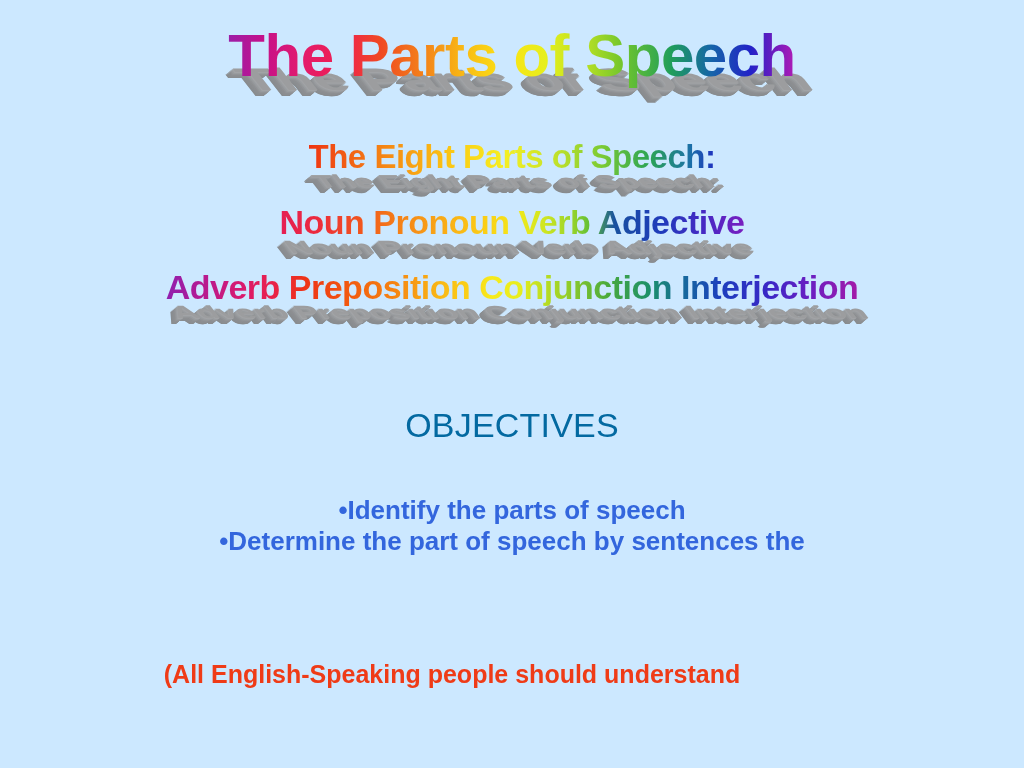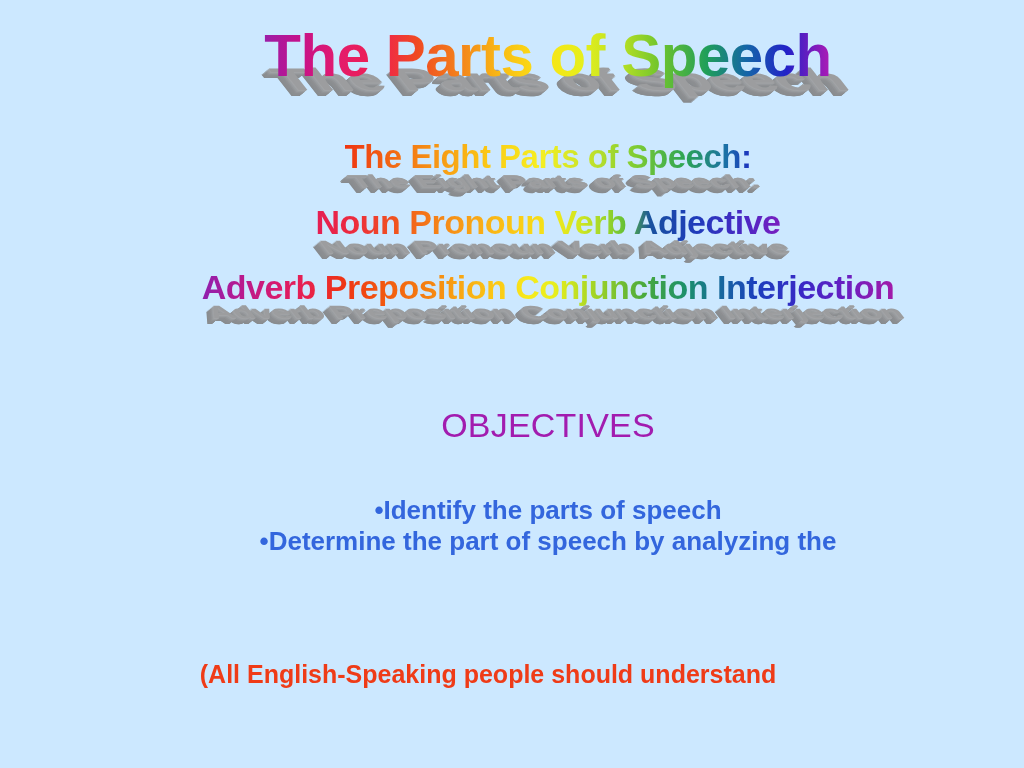--- a/index.html
+++ b/index.html
@@ -12,21 +12,20 @@
     background: #cce8ff;
     font-family: "Liberation Sans", sans-serif;
     overflow: hidden;
     position: relative;
   }
 
   .slide {
     position: absolute;
     inset: 0;
     background: #cce8ff;
-    margin-left: 36px;
   }
 
   
   .wa-line {
     position: absolute;
     left: 0;
     width: 1024px;
     text-align: center;
     white-space: nowrap;
     font-family: "Liberation Sans", sans-serif;
@@ -130,21 +129,21 @@
     left: 0;
     width: 1024px;
     text-align: center;
     white-space: nowrap;
   }
 
   #objectives {
     top: 406px;
     font-size: 34px;
     font-weight: normal;
-    color: #a21caf;
+    color: #0369a1;
     letter-spacing: 0.2px;
   }
 
   .bullets {
     position: absolute;
     left: 0;
     width: 1024px;
     text-align: center;
     color: #3366dd;
     font-weight: bold;
@@ -198,20 +197,20 @@
     <div class="wa-shadow" id="row2-shadow">Adverb    Preposition     Conjunction    Interjection</div>
     <div class="wa-line" id="row2-line">
       <span class="wa-fill">Adverb    Preposition     Conjunction    Interjection</span>
     </div>
   </div>
 
   <div class="plain" id="objectives">OBJECTIVES</div>
 
   <div class="bullets" id="bullets-block">
     <div class="bullet-line"><span class="bullet-dot">•</span><span>Identify the parts of speech</span></div>
-    <div class="bullet-line"><span class="bullet-dot">•</span><span>Determine the part of speech by analyzing the</span></div>
+    <div class="bullet-line"><span class="bullet-dot">•</span><span>Determine the part of speech by sentences the</span></div>
   </div>
 
   <div id="note-block">
     <div class="note-line">(All English-Speaking people should understand</div>
   </div>
 
 </div>
 
 </body></html>

